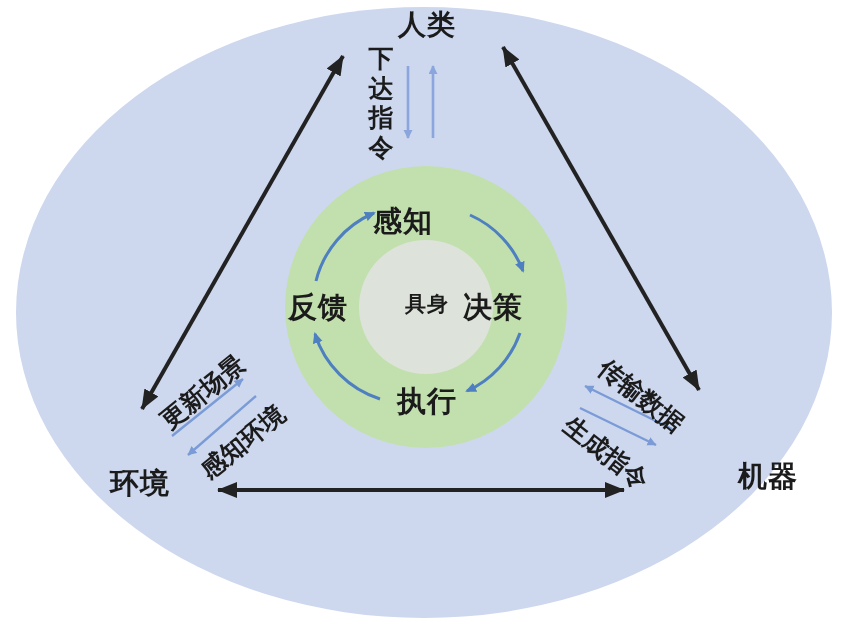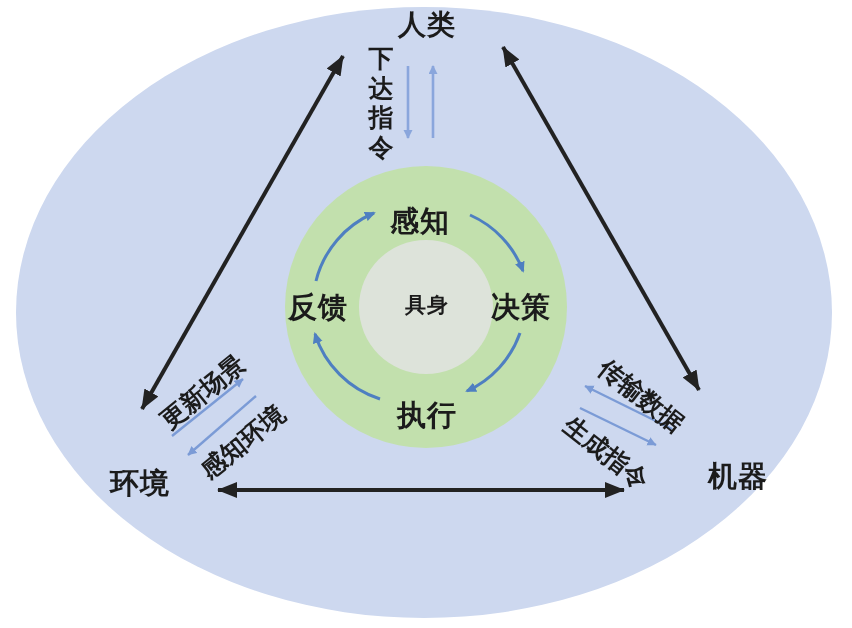--- a/index.html
+++ b/index.html
@@ -8,21 +8,21 @@
     --inner-circle:#dde3da;
     --text-black:#1b1b1b;
     --arrow-black:#222222;
     --arrow-blue-ring:#4e7fc1;
     --arrow-blue-light:#8aa6dc;
     --arrow-blue-diag:#7b9bd6;
   }
   html,body{margin:0;padding:0;background:#ffffff;}
   .stage{
     position:relative;width:852px;height:628px;overflow:hidden;background:#ffffff;
-    font-family:Liberation Sans, sans-serif;color:var(--text-black);
+    font-family:Liberation Serif, serif;color:var(--text-black);
   }
   .ellipse{
     position:absolute;left:16px;top:7px;width:816px;height:611px;
     background:var(--ellipse-bg);border-radius:50%;
   }
   .ring{
     position:absolute;left:285px;top:166px;width:282px;height:282px;
     background:var(--ring-green);border-radius:50%;
   }
   .core{
@@ -94,27 +94,27 @@
     <line class="dblue" x1="580" y1="408" x2="656" y2="445" marker-end="url(#mDBlue)"></line>
 
     <path class="rblue" d="M 316 281 A 100 100 0 0 1 374 213" marker-end="url(#mRBlue)"></path>
     <path class="rblue" d="M 470 215 A 100 100 0 0 1 523 271" marker-end="url(#mRBlue)"></path>
     <path class="rblue" d="M 520 333 A 100 100 0 0 1 467 391" marker-end="url(#mRBlue)"></path>
     <path class="rblue" d="M 380 399 A 100 100 0 0 1 315 334" marker-end="url(#mRBlue)"></path>
   </svg>
 
   <div class="lbl" style="left:427px;top:25px;font-size:28px;">人类</div>
   <div class="lbl" style="left:140px;top:484px;text-align:center;">环境</div>
-  <div class="lbl" style="left:738px;top:477px;">机器</div>
+  <div class="lbl" style="left:768px;top:477px;">机器</div>
 
   <div class="vcol" style="left:367px;top:44px;">下达指令</div>
 
-  <div class="lbl" style="left:420px;top:222px;">感知</div>
-  <div class="lbl" style="left:521px;top:308px;">决策</div>
-  <div class="lbl" style="left:427px;top:416px;">执行</div>
+  <div class="lbl" style="left:403px;top:222px;">感知</div>
+  <div class="lbl" style="left:493px;top:308px;">决策</div>
+  <div class="lbl" style="left:427px;top:402px;">执行</div>
   <div class="lbl" style="left:318px;top:308px;text-align:center;">反馈</div>
 
   <div class="core-text">
     <div>具身</div>
   </div>
 
   <div class="lbl small rot-left" style="left:203px;top:392px;">更新场景</div>
   <div class="lbl small rot-left" style="left:243px;top:442px;">感知环境</div>
 
   <div class="lbl small rot-right" style="left:641px;top:396px;">传输数据</div>

